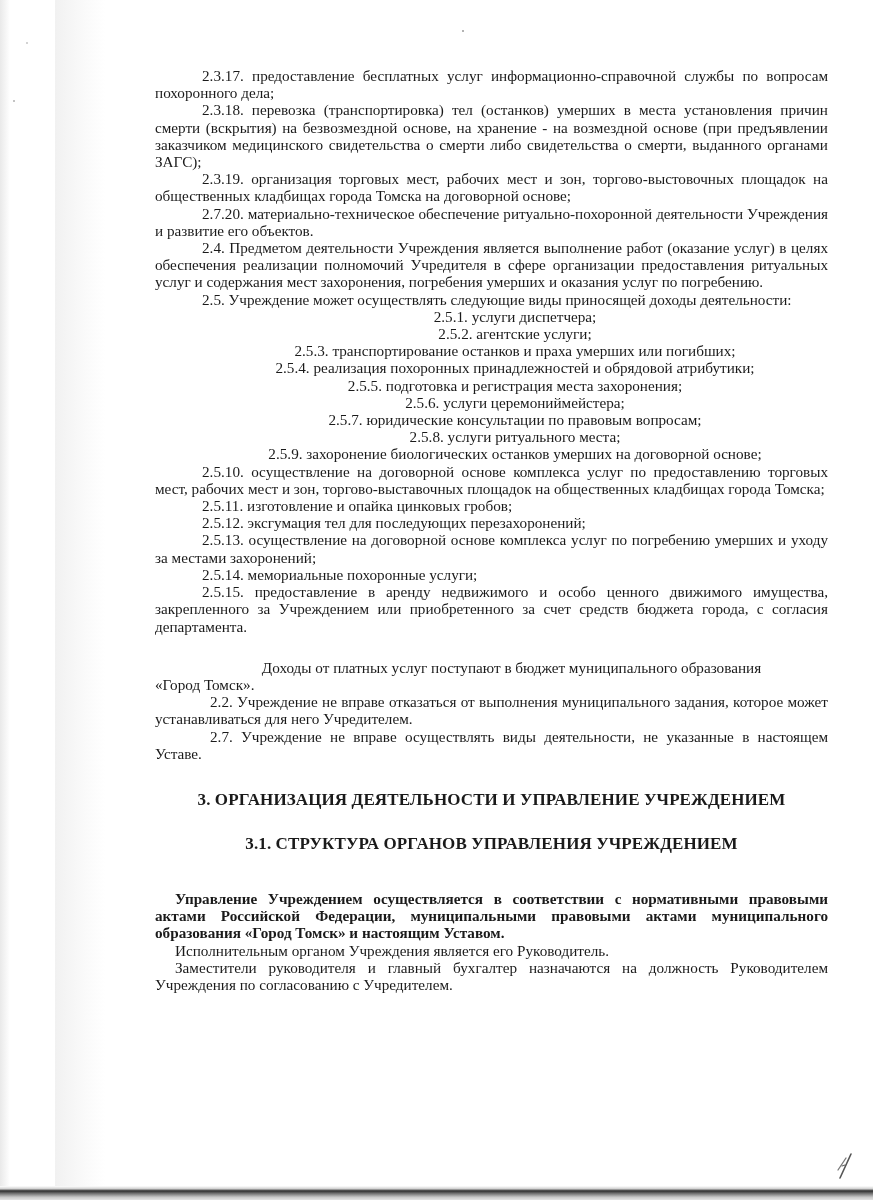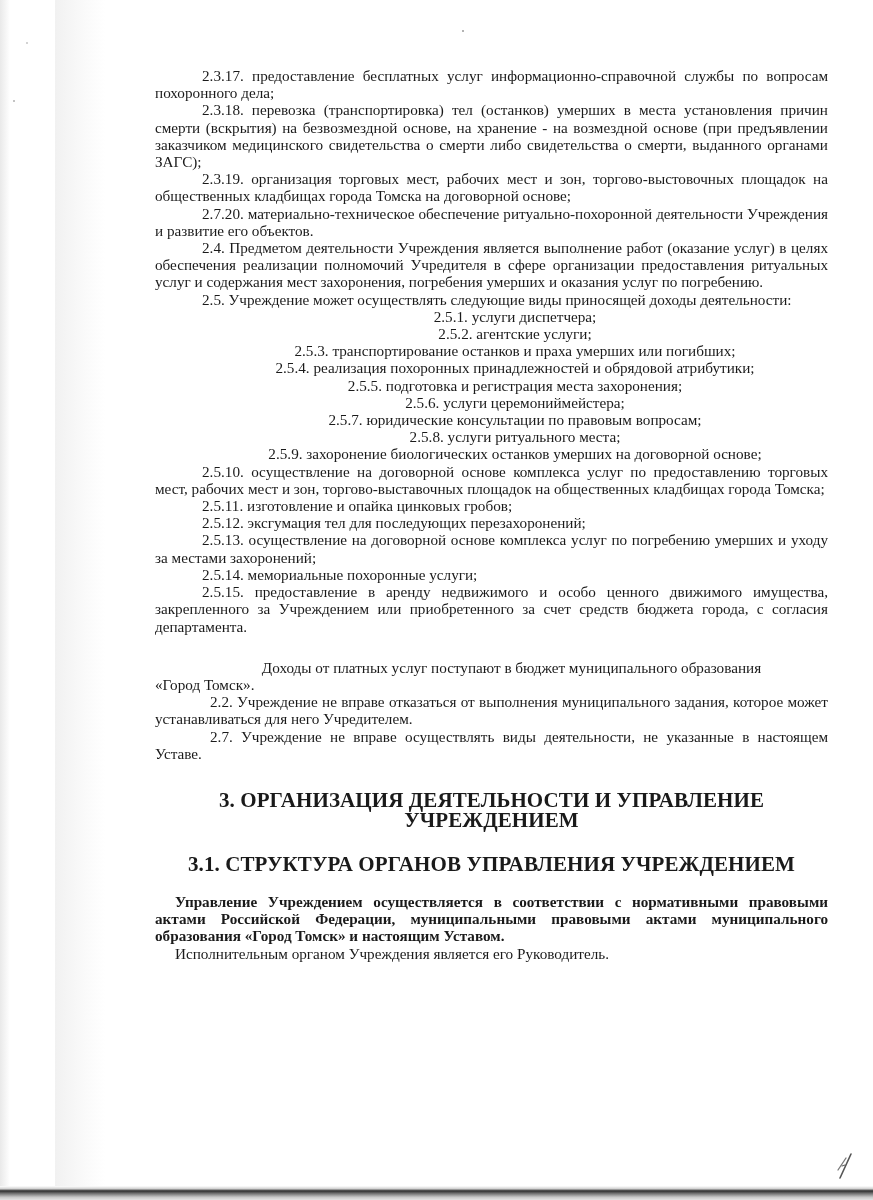--- a/index.html
+++ b/index.html
@@ -29,24 +29,24 @@
     position: absolute; left: 155px; top: 67px; width: 673px;
     font-size: 15.2px; line-height: 17.2px;
     text-align: justify;
   }
   .p { margin: 0; text-indent: 47px; }
   .p.noind { text-indent: 0; }
   .p.ind2 { text-indent: 55px; }
   .p.list { text-indent: 47px; text-align: center; }
   .heading {
     margin: 0; text-align: center; font-weight: bold;
-    font-size: 21px; line-height: 20px; letter-spacing: 0.1px;
+    font-size: 17px; line-height: 20px; letter-spacing: 0.1px;
   }
   .h1 { margin-top: 28px; }
-  .h2 { margin-top: 24px; margin-bottom: 19px; }
+  .h2 { margin-top: 24px; margin-bottom: 36px; }
   .signature {
     position: absolute; left: 836px; top: 1148px; width: 20px; height: 34px;
   }
 </style>
 </head>
 <body>
 
 <div class="page-shadow-left"></div>
 <div class="fold-shade"></div>
 <div class="speck" style="left:462px; top:30px;"></div>
@@ -84,20 +84,21 @@
   <p class="p noind" style="text-align:left;">«Город Томск».</p>
 
   <p class="p ind2">2.2. Учреждение не вправе отказаться от выполнения муниципального задания, которое может устанавливаться для него Учредителем.</p>
   <p class="p ind2">2.7.  Учреждение не вправе осуществлять виды деятельности, не указанные в настоящем Уставе.</p>
 
   <h2 class="heading h1">3. ОРГАНИЗАЦИЯ ДЕЯТЕЛЬНОСТИ И УПРАВЛЕНИЕ УЧРЕЖДЕНИЕМ</h2>
   <h3 class="heading h2">3.1. СТРУКТУРА ОРГАНОВ УПРАВЛЕНИЯ УЧРЕЖДЕНИЕМ</h3>
 
   <p class="p" style="text-indent:20px;font-weight:bold;">Управление Учреждением осуществляется в соответствии с нормативными правовыми актами Российской Федерации, муниципальными правовыми актами муниципального образования «Город Томск» и настоящим Уставом.</p>
   <p class="p" style="text-indent:20px;">Исполнительным органом Учреждения является его Руководитель.</p>
+  <p class="p" style="text-indent:20px;">Заместители руководителя и главный бухгалтер назначаются на должность Руководителем Учреждения по согласованию с Учредителем.</p>
 </div>
 
 <svg class="signature" viewBox="0 0 20 34">
   <path d="M4 30 L15 6" stroke="#555" stroke-width="1.6" fill="none" stroke-linecap="round"></path>
   <path d="M2 22 L10 10" stroke="#777" stroke-width="1.3" fill="none" stroke-linecap="round"></path>
   <path d="M6 18 L9 17" stroke="#666" stroke-width="1.2" fill="none" stroke-linecap="round"></path>
 </svg>
 
 <div class="bottom-edge"></div>
 

